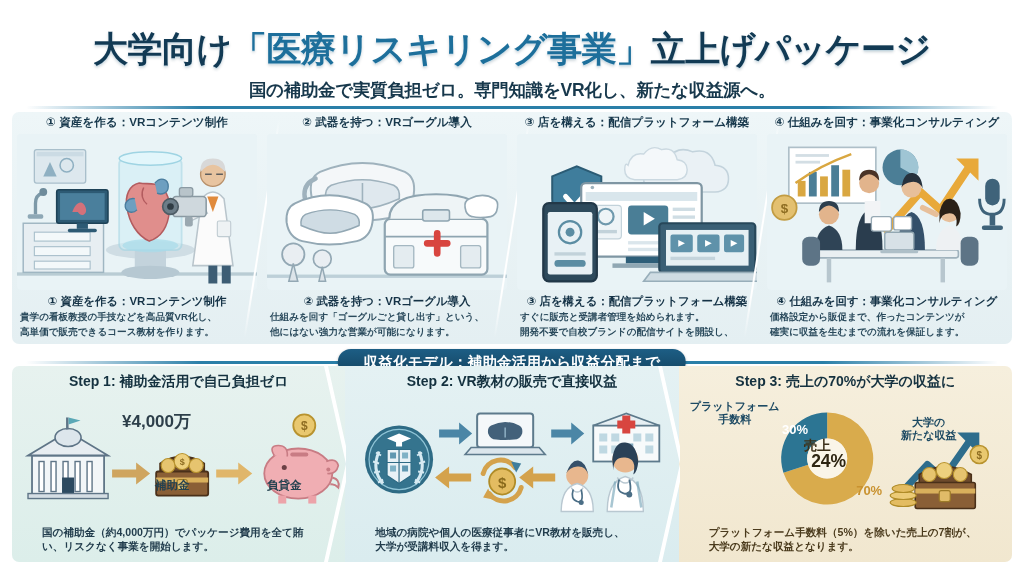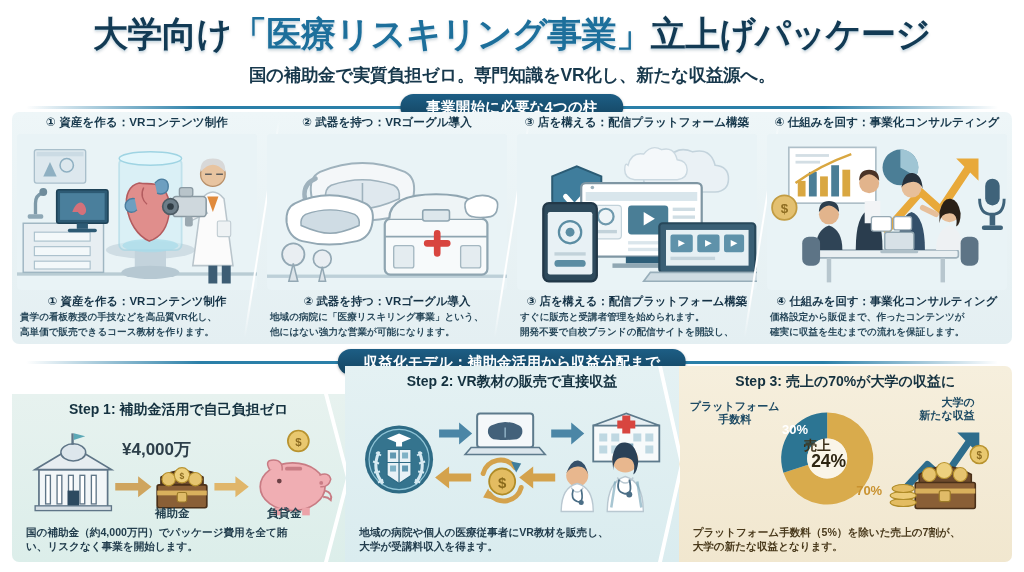--- a/index.html
+++ b/index.html
@@ -7,21 +7,21 @@
     width:1024px;height:572px;overflow:hidden;
     font-family:"Liberation Sans","DejaVu Sans",sans-serif;
     background:#ffffff;
     -webkit-font-smoothing:antialiased;
   }
   .poster{position:relative;width:1024px;height:572px;background:#ffffff;overflow:hidden;}
 
   
   .header{position:absolute;left:0;top:0;width:1024px;height:96px;background:#ffffff;text-align:center;}
   .main-title{
-    margin:0;padding-top:13px;
+    margin:0;padding-top:28px;
     font-size:35px;line-height:42px;font-weight:bold;
     color:#123a54;letter-spacing:-0.5px;
     text-shadow:0 1px 0 #cfe0ea,0 2px 3px rgba(18,58,84,.22);
   }
   .main-title .q{color:#1d6f9b;}
   .sub-title{
     margin:0;padding-top:8px;
     font-size:17.5px;font-weight:bold;color:#17384c;letter-spacing:-0.3px;
   }
 
@@ -50,27 +50,27 @@
   .p-head{height:20px;line-height:20px;text-align:center;font-size:11.6px;font-weight:bold;color:#17384c;white-space:nowrap;}
   .p-art{flex:1;position:relative;margin:2px 5px 0;border-radius:4px;overflow:hidden;
     background:linear-gradient(160deg,#e9f3f6 0%,#dfeef1 55%,#e7f2f4 100%);}
   .p-cap{padding:4px 8px 6px;}
   .p-cap .t{font-size:11.4px;font-weight:bold;color:#143246;text-align:center;white-space:nowrap;}
   .p-cap .d{font-size:9.6px;line-height:12.4px;font-weight:bold;color:#2a4a5c;margin-top:2px;text-align:left;}
 
   
   .model{position:absolute;left:12px;top:366px;width:1000px;height:196px;display:flex;border-radius:7px;overflow:hidden;}
   .step{position:relative;flex:1;display:flex;flex-direction:column;}
-  .step.s1{background:linear-gradient(180deg,#e7f2ef 0%,#dceeea 100%);margin-top:28px;}
+  .step.s1{background:linear-gradient(180deg,#e7f2ef 0%,#dceeea 100%);}
   .step.s2{background:linear-gradient(180deg,#e4f1f3 0%,#daecef 100%);}
   .step.s3{background:linear-gradient(180deg,#f6efdd 0%,#f1e7cf 100%);}
   .chev{position:absolute;top:0;right:-1px;width:22px;height:100%;z-index:3;pointer-events:none;}
   .s-head{height:26px;line-height:30px;text-align:center;font-size:14px;font-weight:bold;color:#14313f;white-space:nowrap;}
   .s-art{flex:1;position:relative;}
-  .s-cap{padding:2px 14px 9px;font-size:10.6px;line-height:14px;font-weight:bold;color:#223d4d;}
+  .s-cap{padding:2px 30px 9px;font-size:10.6px;line-height:14px;font-weight:bold;color:#223d4d;}
   .step.s3 .s-cap{color:#4a3a1c;}
 
   
   .svg-fill{position:absolute;left:0;top:0;width:100%;height:100%;}
 
   
   .donut-lbl{position:absolute;font-size:11px;font-weight:bold;color:#1d4a63;line-height:13px;text-align:center;}
   .donut-center-a{position:absolute;font-size:13.5px;font-weight:bold;color:#3d3018;}
   .donut-center-b{position:absolute;font-size:17.5px;font-weight:bold;color:#2e2512;}
 
@@ -82,21 +82,20 @@
 
 <div class="poster">
 
   <div class="header">
     <h1 class="main-title"><span>大学向け</span><span class="q">「医療リスキリング事業」</span><span>立上げパッケージ</span></h1>
     <p class="sub-title">国の補助金で実質負担ゼロ。専門知識をVR化し、新たな収益源へ。</p>
   </div>
 
   <div class="band" style="top:94px;">
     <div class="rule"></div>
-    <div class="pill">事業開始に必要な4つの柱</div>
   </div>
 
   <div class="pillars">
 
     <div class="pillar">
       <div class="p-head">① 資産を作る：VRコンテンツ制作</div>
       <div class="p-art">
         <svg class="svg-fill" viewBox="0 0 240 140" preserveAspectRatio="xMidYMid slice">
           <rect x="0" y="0" width="240" height="140" fill="#e9f3f6"></rect>
           <rect x="0" y="124" width="240" height="3" fill="#b9ccd4"></rect>
@@ -184,21 +183,21 @@
           <rect x="152" y="68" width="24" height="10" rx="2" fill="#dde7ec" stroke="#8fa5b1" stroke-width="1.4"></rect>
           <path d="M156 98h18M165 89v18" stroke="#d8453f" stroke-width="6" stroke-linecap="round"></path>
           <rect x="126" y="100" width="18" height="20" rx="2" fill="#e4ecf0" stroke="#a4b7c1" stroke-width="1.2"></rect>
           <rect x="186" y="100" width="18" height="20" rx="2" fill="#e4ecf0" stroke="#a4b7c1" stroke-width="1.2"></rect>
 
           <path d="M194 58q12-6 22 0 4 2 3 8-1 7-6 8-10 2-17 0-5-1-6-8-1-6 4-8z" fill="#ffffff" stroke="#93a8b4" stroke-width="1.5"></path>
         </svg>
       </div>
       <div class="p-cap">
         <div class="t">② 武器を持つ：VRゴーグル導入</div>
-        <div class="d">地域の病院に「医療リスキリング事業」という、</div>
+        <div class="d">仕組みを回す「ゴーグルごと貸し出す」という、</div>
         <div class="d">他にはない強力な営業が可能になります。</div>
       </div>
     </div>
 
     <div class="pillar">
       <div class="p-head">③ 店を構える：配信プラットフォーム構築</div>
       <div class="p-art">
         <svg class="svg-fill" viewBox="0 0 240 140" preserveAspectRatio="xMidYMid slice">
           <rect x="0" y="0" width="240" height="140" fill="#e9f3f6"></rect>
 
@@ -482,21 +481,21 @@
           <ellipse cx="224" cy="104" rx="13" ry="4" fill="#e3bc61" stroke="#b08c28" stroke-width="1.1"></ellipse>
           <ellipse cx="224" cy="97" rx="13" ry="4" fill="#eccb77" stroke="#b08c28" stroke-width="1.1"></ellipse>
           <ellipse cx="224" cy="90" rx="11" ry="4" fill="#e3bc61" stroke="#b08c28" stroke-width="1.1"></ellipse>
           <circle cx="300" cy="56" r="9" fill="#e9c86f" stroke="#b8932f" stroke-width="1.5"></circle>
           <text x="300" y="61" font-size="10" font-weight="bold" fill="#8e6d22" text-anchor="middle" font-family="Liberation Sans, sans-serif">$</text>
         </svg>
         <div class="donut-lbl" style="left:8px;top:8px;width:96px;">
           <span>プラットフォーム</span><br>
           <span>手数料</span>
         </div>
-        <div class="donut-lbl" style="left:204px;top:4px;width:92px;text-align:right;">
+        <div class="donut-lbl" style="left:204px;top:24px;width:92px;">
           <span>大学の</span><br>
           <span>新たな収益</span>
         </div>
         <div class="donut-center-a" style="left:125px;top:45px;width:50px;text-align:left;">売上</div>
         <div class="donut-center-b" style="left:120px;top:59px;width:60px;text-align:center;">24%</div>
       </div>
       <div class="s-cap">
         <div>プラットフォーム手数料（5%）を除いた売上の7割が、</div>
         <div>大学の新たな収益となります。</div>
       </div>

